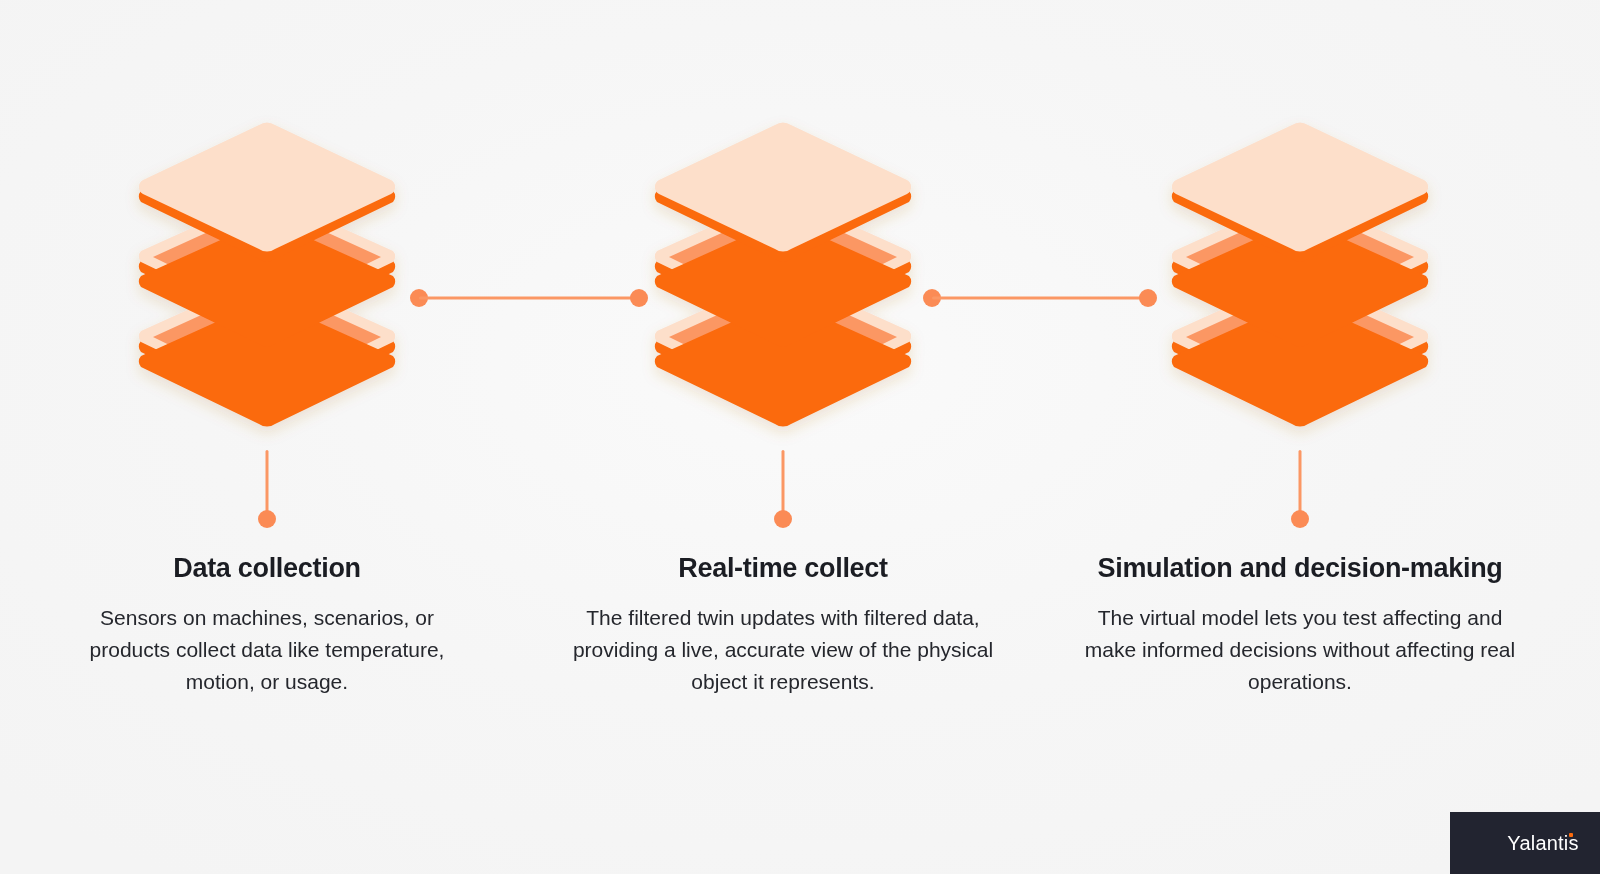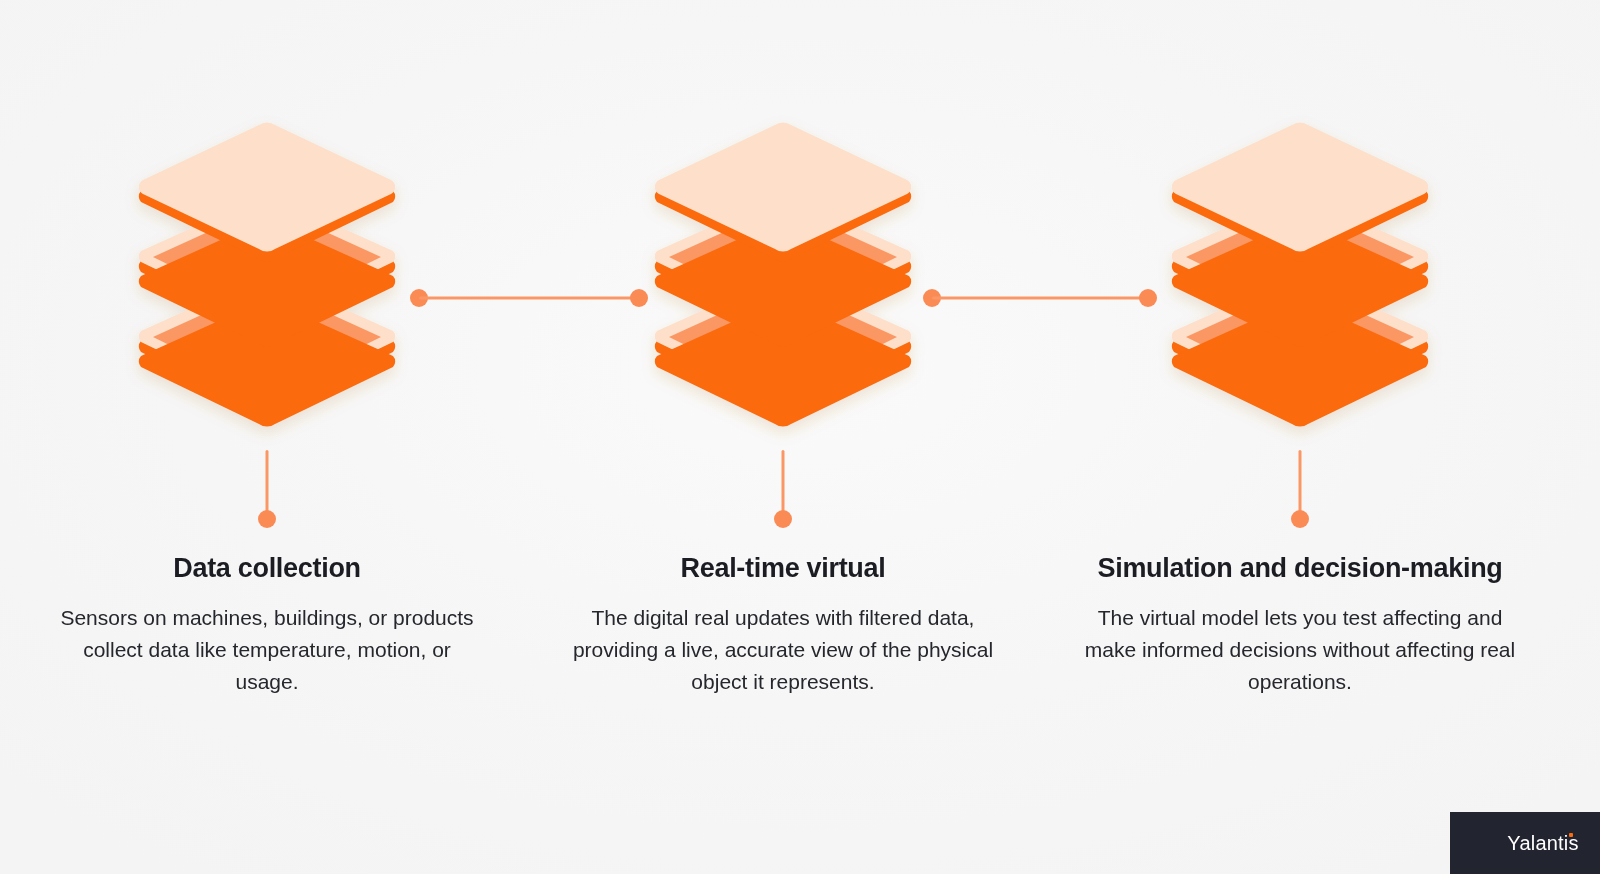--- a/index.html
+++ b/index.html
@@ -194,21 +194,21 @@
           <path d="M141 3 a14 14 0 0 0 -16 0 L9 58 a8 8 0 0 0 0 14 L125 127 a14 14 0 0 0 16 0 L257 72 a8 8 0 0 0 0 -14 Z" fill="#fddfca"></path>
         </g>
       </svg>
     </div>
     <div class="v-connector">
       <div class="v-line"></div>
       <div class="v-dot"></div>
     </div>
     <div class="text-block">
       <div class="card-title">Data collection</div>
-      <div class="card-desc">Sensors on machines, buildings, or products collect data like temperature, motion, or usage.</div>
+      <div class="card-desc">Sensors on machines, scenarios, or products collect data like temperature, motion, or usage.</div>
     </div>
   </div>
 
   <div class="col" id="col-1">
     <div class="icon-wrap">
       <svg viewBox="0 0 266 330" xmlns="http://www.w3.org/2000/svg">
         <defs>
           <filter id="sh1" x="-30%" y="-30%" width="160%" height="160%">
             <feDropShadow dx="0" dy="6" stdDeviation="7" flood-color="#b8791f" flood-opacity="0.18"></feDropShadow>
           </filter>
@@ -225,22 +225,22 @@
           <path d="M133 12 L259 69 a8 8 0 0 1 0 11 L141 137 a14 14 0 0 1 -16 0 L7 80 a8 8 0 0 1 0 -11 Z" fill="#fb6a0c"></path>
           <path d="M141 3 a14 14 0 0 0 -16 0 L9 58 a8 8 0 0 0 0 14 L125 127 a14 14 0 0 0 16 0 L257 72 a8 8 0 0 0 0 -14 Z" fill="#fddfca"></path>
         </g>
       </svg>
     </div>
     <div class="v-connector">
       <div class="v-line"></div>
       <div class="v-dot"></div>
     </div>
     <div class="text-block">
-      <div class="card-title">Real-time virtual</div>
-      <div class="card-desc">The digital real updates with filtered data, providing a live, accurate view of the physical object it represents.</div>
+      <div class="card-title">Real-time collect</div>
+      <div class="card-desc">The filtered twin updates with filtered data, providing a live, accurate view of the physical object it represents.</div>
     </div>
   </div>
 
   <div class="col" id="col-2">
     <div class="icon-wrap">
       <svg viewBox="0 0 266 330" xmlns="http://www.w3.org/2000/svg">
         <defs>
           <filter id="sh2" x="-30%" y="-30%" width="160%" height="160%">
             <feDropShadow dx="0" dy="6" stdDeviation="7" flood-color="#b8791f" flood-opacity="0.18"></feDropShadow>
           </filter>

